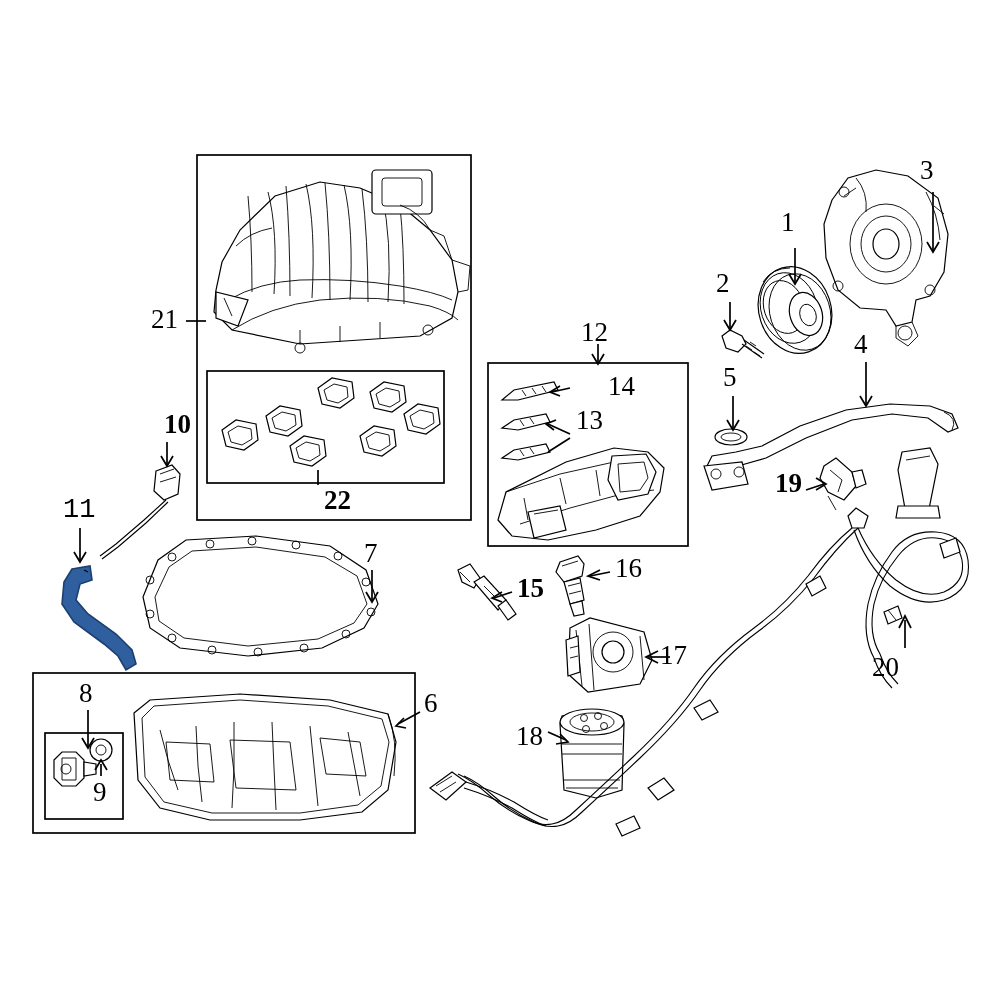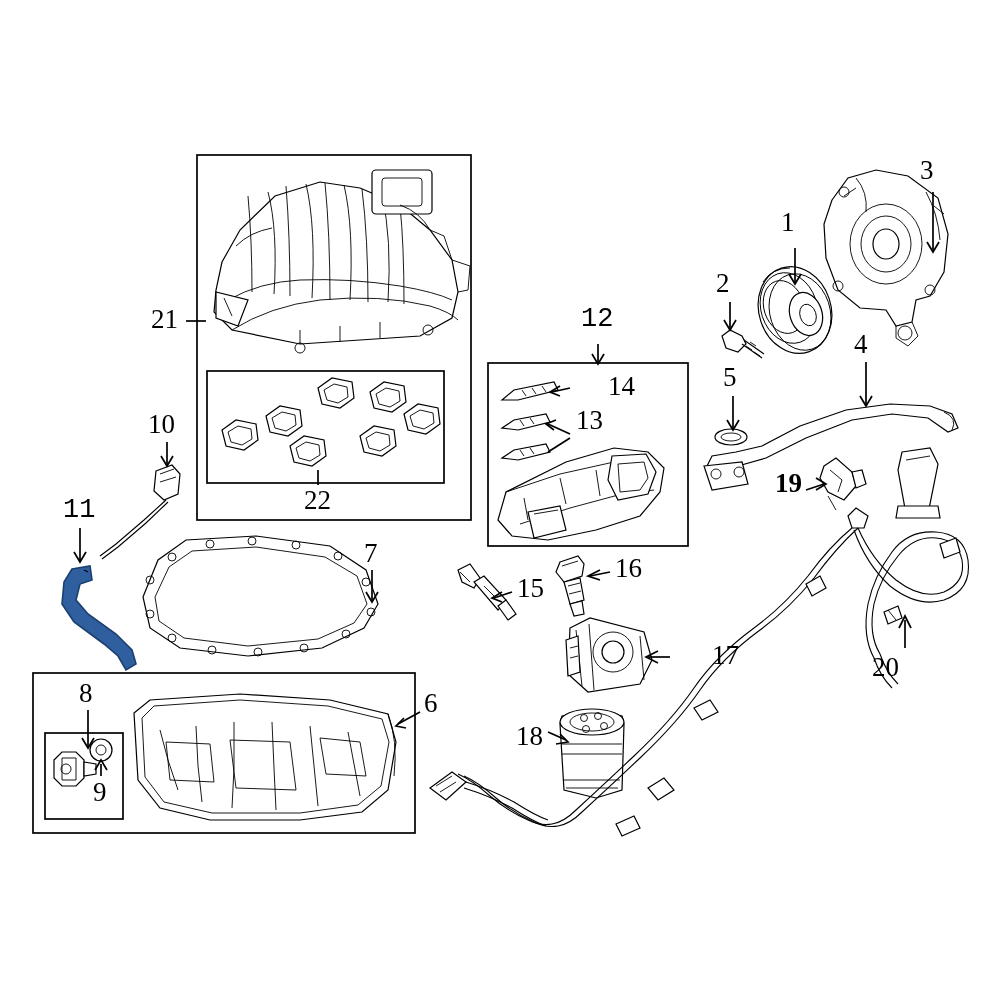--- a/index.html
+++ b/index.html
@@ -412,27 +412,27 @@
 
   <div class="callout" style="left:781px; top:209px;">1</div>
   <div class="callout" style="left:716px; top:270px;">2</div>
   <div class="callout" style="left:920px; top:157px;">3</div>
   <div class="callout" style="left:854px; top:331px;">4</div>
   <div class="callout" style="left:723px; top:364px;">5</div>
   <div class="callout" style="left:424px; top:690px;">6</div>
   <div class="callout" style="left:364px; top:540px;">7</div>
   <div class="callout" style="left:79px;  top:680px;">8</div>
   <div class="callout" style="left:93px;  top:779px;">9</div>
-  <div class="callout" style="left:148px; top:411px;">10</div>
+  <div class="callout" style="left:164px; top:411px;font-weight:bold;">10</div>
   <div class="callout" style="left:63px;  top:497px;font-family:Liberation Mono, monospace;">11</div>
-  <div class="callout" style="left:581px; top:306px;font-family:Liberation Mono, monospace;">12</div>
+  <div class="callout" style="left:581px; top:319px;">12</div>
   <div class="callout" style="left:576px; top:407px;">13</div>
   <div class="callout" style="left:576px; top:373px;margin-left:32px;">14</div>
-  <div class="callout" style="left:517px; top:575px;">15</div>
+  <div class="callout" style="left:517px; top:575px;font-weight:bold;">15</div>
   <div class="callout" style="left:615px; top:555px;">16</div>
-  <div class="callout" style="left:712px; top:642px;text-align:right;">17</div>
+  <div class="callout" style="left:660px; top:642px;text-align:right;">17</div>
   <div class="callout" style="left:516px; top:715px;margin-top:8px;">18</div>
   <div class="callout" style="left:775px; top:470px;font-weight:bold;">19</div>
   <div class="callout" style="left:872px; top:654px;">20</div>
   <div class="callout" style="left:151px; top:306px;">21</div>
-  <div class="callout" style="left:304px; top:487px;">22</div>
+  <div class="callout" style="left:324px; top:487px;font-weight:bold;">22</div>
 
 </div>
 
 </body></html>

